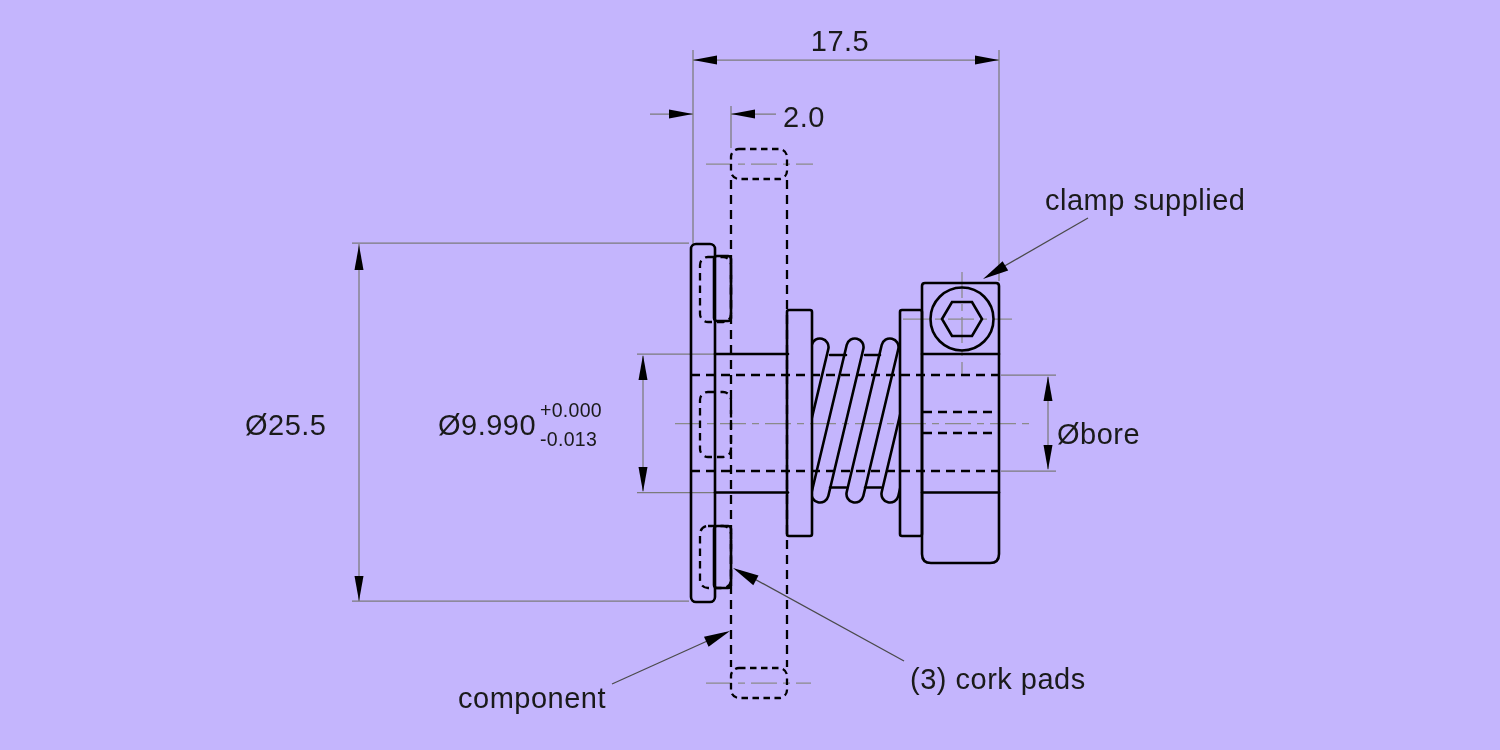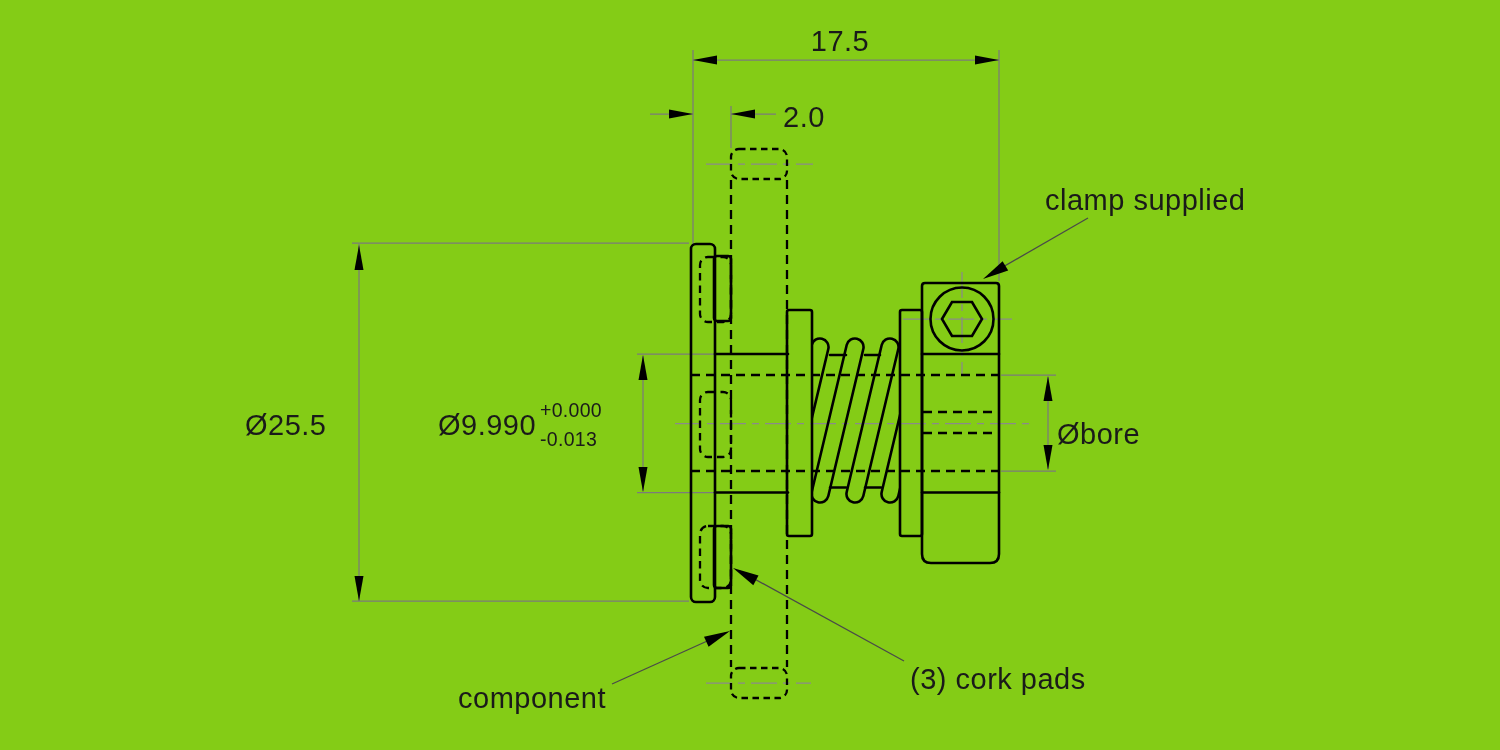--- a/index.html
+++ b/index.html
@@ -1,16 +1,16 @@
 <!DOCTYPE html>
 <html><head>
 <meta charset="utf-8">
 <style>
   html,body{margin:0;padding:0;background:#ffffff;}
-  .stage{position:relative;width:1500px;height:750px;background:#84cc16;overflow:hidden;
+  .stage{position:relative;width:1500px;height:750px;background:#c4b5fd;overflow:hidden;
          font-family:"Liberation Sans","DejaVu Sans",sans-serif;}
   svg{position:absolute;left:0;top:0;}
   
   .obj{stroke:#000000;stroke-width:2.6;fill:none;stroke-linecap:round;}
   .hid{stroke:#000000;stroke-width:2.3;fill:none;stroke-dasharray:9 6;}
   .hid-rect{stroke:#000000;stroke-width:2.3;fill:none;stroke-dasharray:6.5 4.5;}
   .hid-pad{stroke:#000000;stroke-width:2.3;fill:none;stroke-dasharray:7.5 5;}
   .thin{stroke:#7b7b7b;stroke-width:1.25;fill:none;}
   .cl{stroke:#8a8a8a;stroke-width:1.25;fill:none;stroke-dasharray:26 6 7 6;}
   .leader{stroke:#4a4a4a;stroke-width:1.25;fill:none;}

